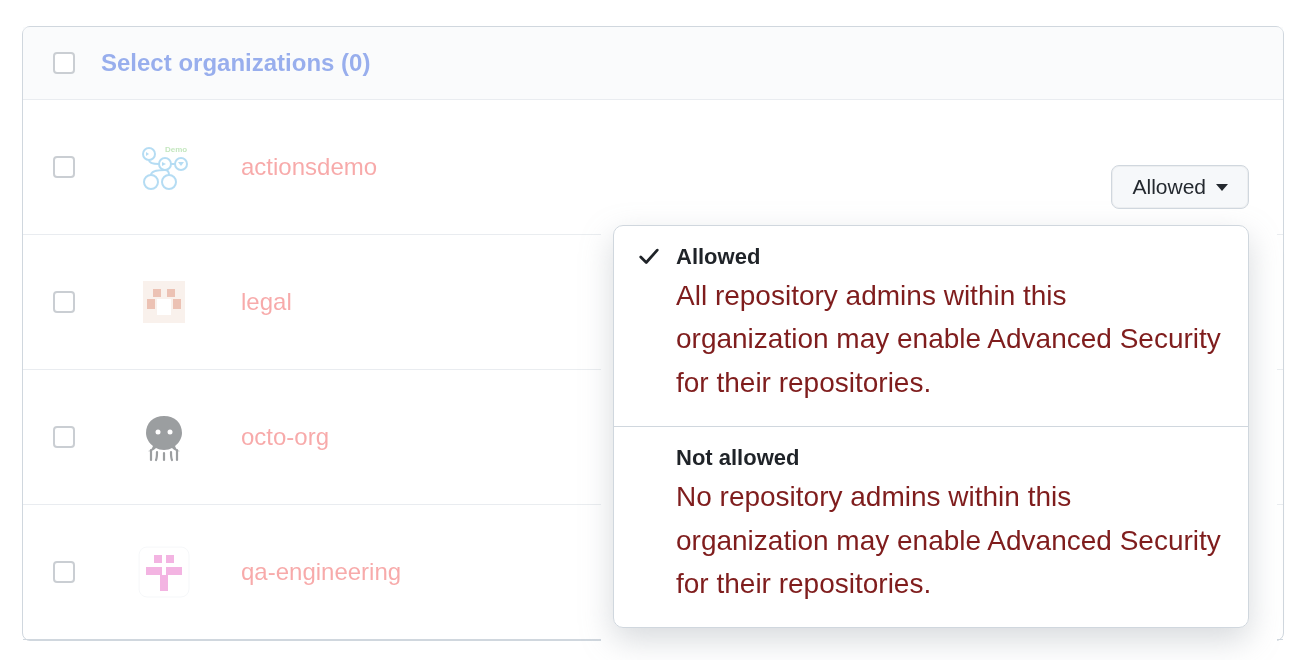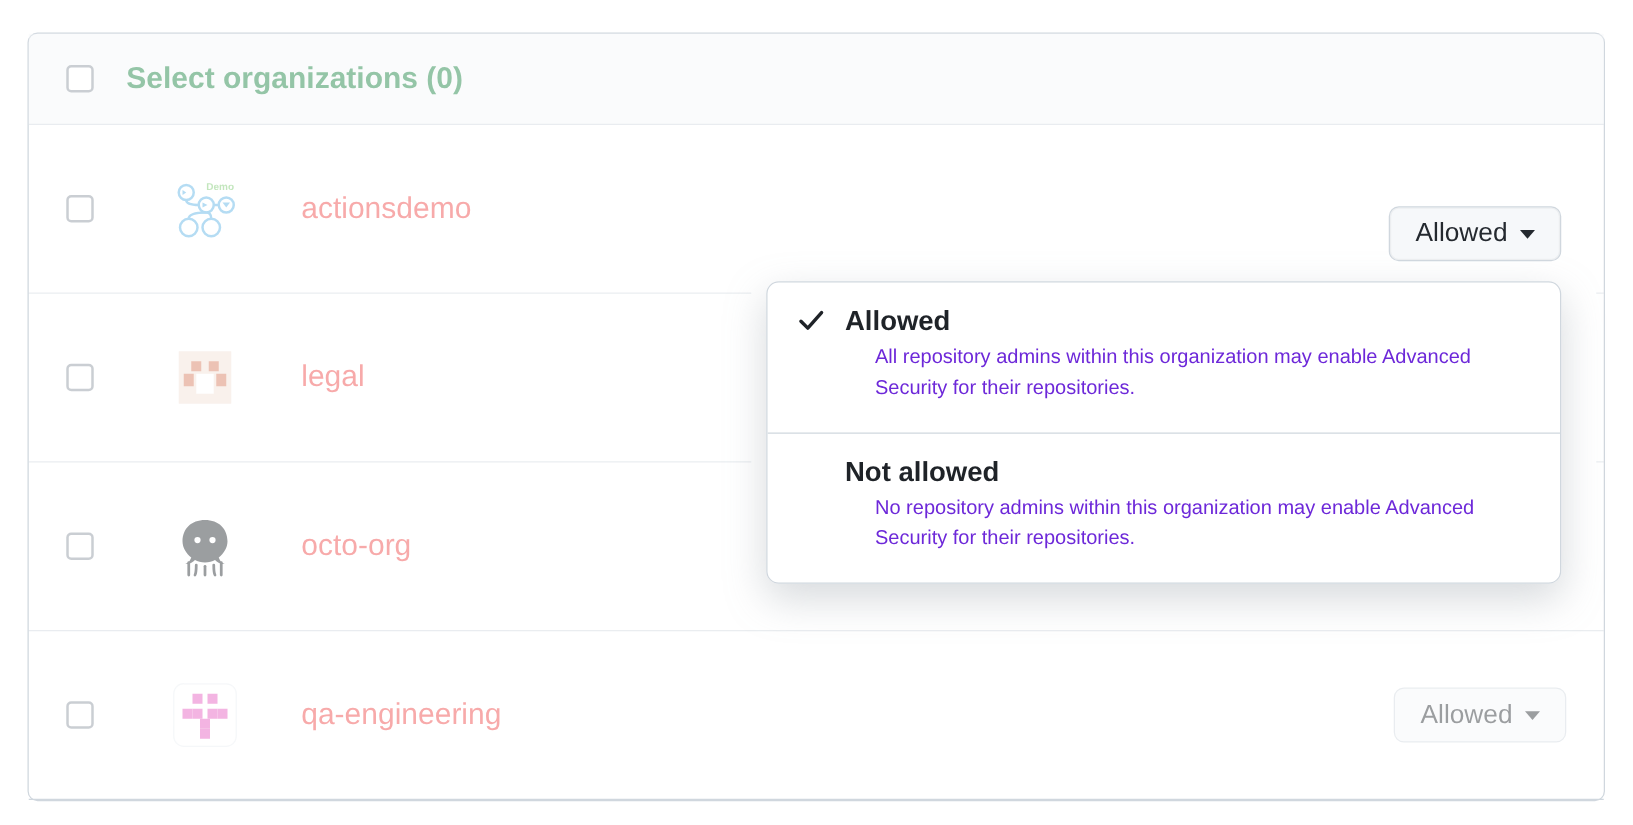--- a/index.html
+++ b/index.html
@@ -41,21 +41,21 @@
       border: 2px solid #8c959f;
       border-radius: 4px;
       background: #ffffff;
       cursor: pointer;
       flex-shrink: 0;
     }
     .select-label {
       margin-left: 26px;
       font-size: 24px;
       font-weight: 600;
-      color: #15803d;
+      color: #1d4ed8;
     }
     .avatar {
       width: 54px;
       height: 54px;
       margin-left: 40px;
       border-radius: 8px;
       flex-shrink: 0;
       display: flex;
       align-items: center;
       justify-content: center;
@@ -132,24 +132,23 @@
     }
     .check-mark svg { width: 22px; height: 22px; }
     .item-body { flex: 1; }
     .item-title {
       font-size: 22px;
       font-weight: 700;
       color: #1f2328;
       margin-bottom: 4px;
     }
     .item-desc {
-      font-size: 16px;
+      font-size: 28px;
       line-height: 1.55;
-      color: #6d28d9;
-      margin-left: 24px;
+      color: #7f1d1d;
     }
   </style>
 </head>
 <body>
 
 <div class="panel">
 
   <div class="panel-header faded">
     <div class="checkbox"></div>
     <div class="select-label">Select organizations (0)</div>

